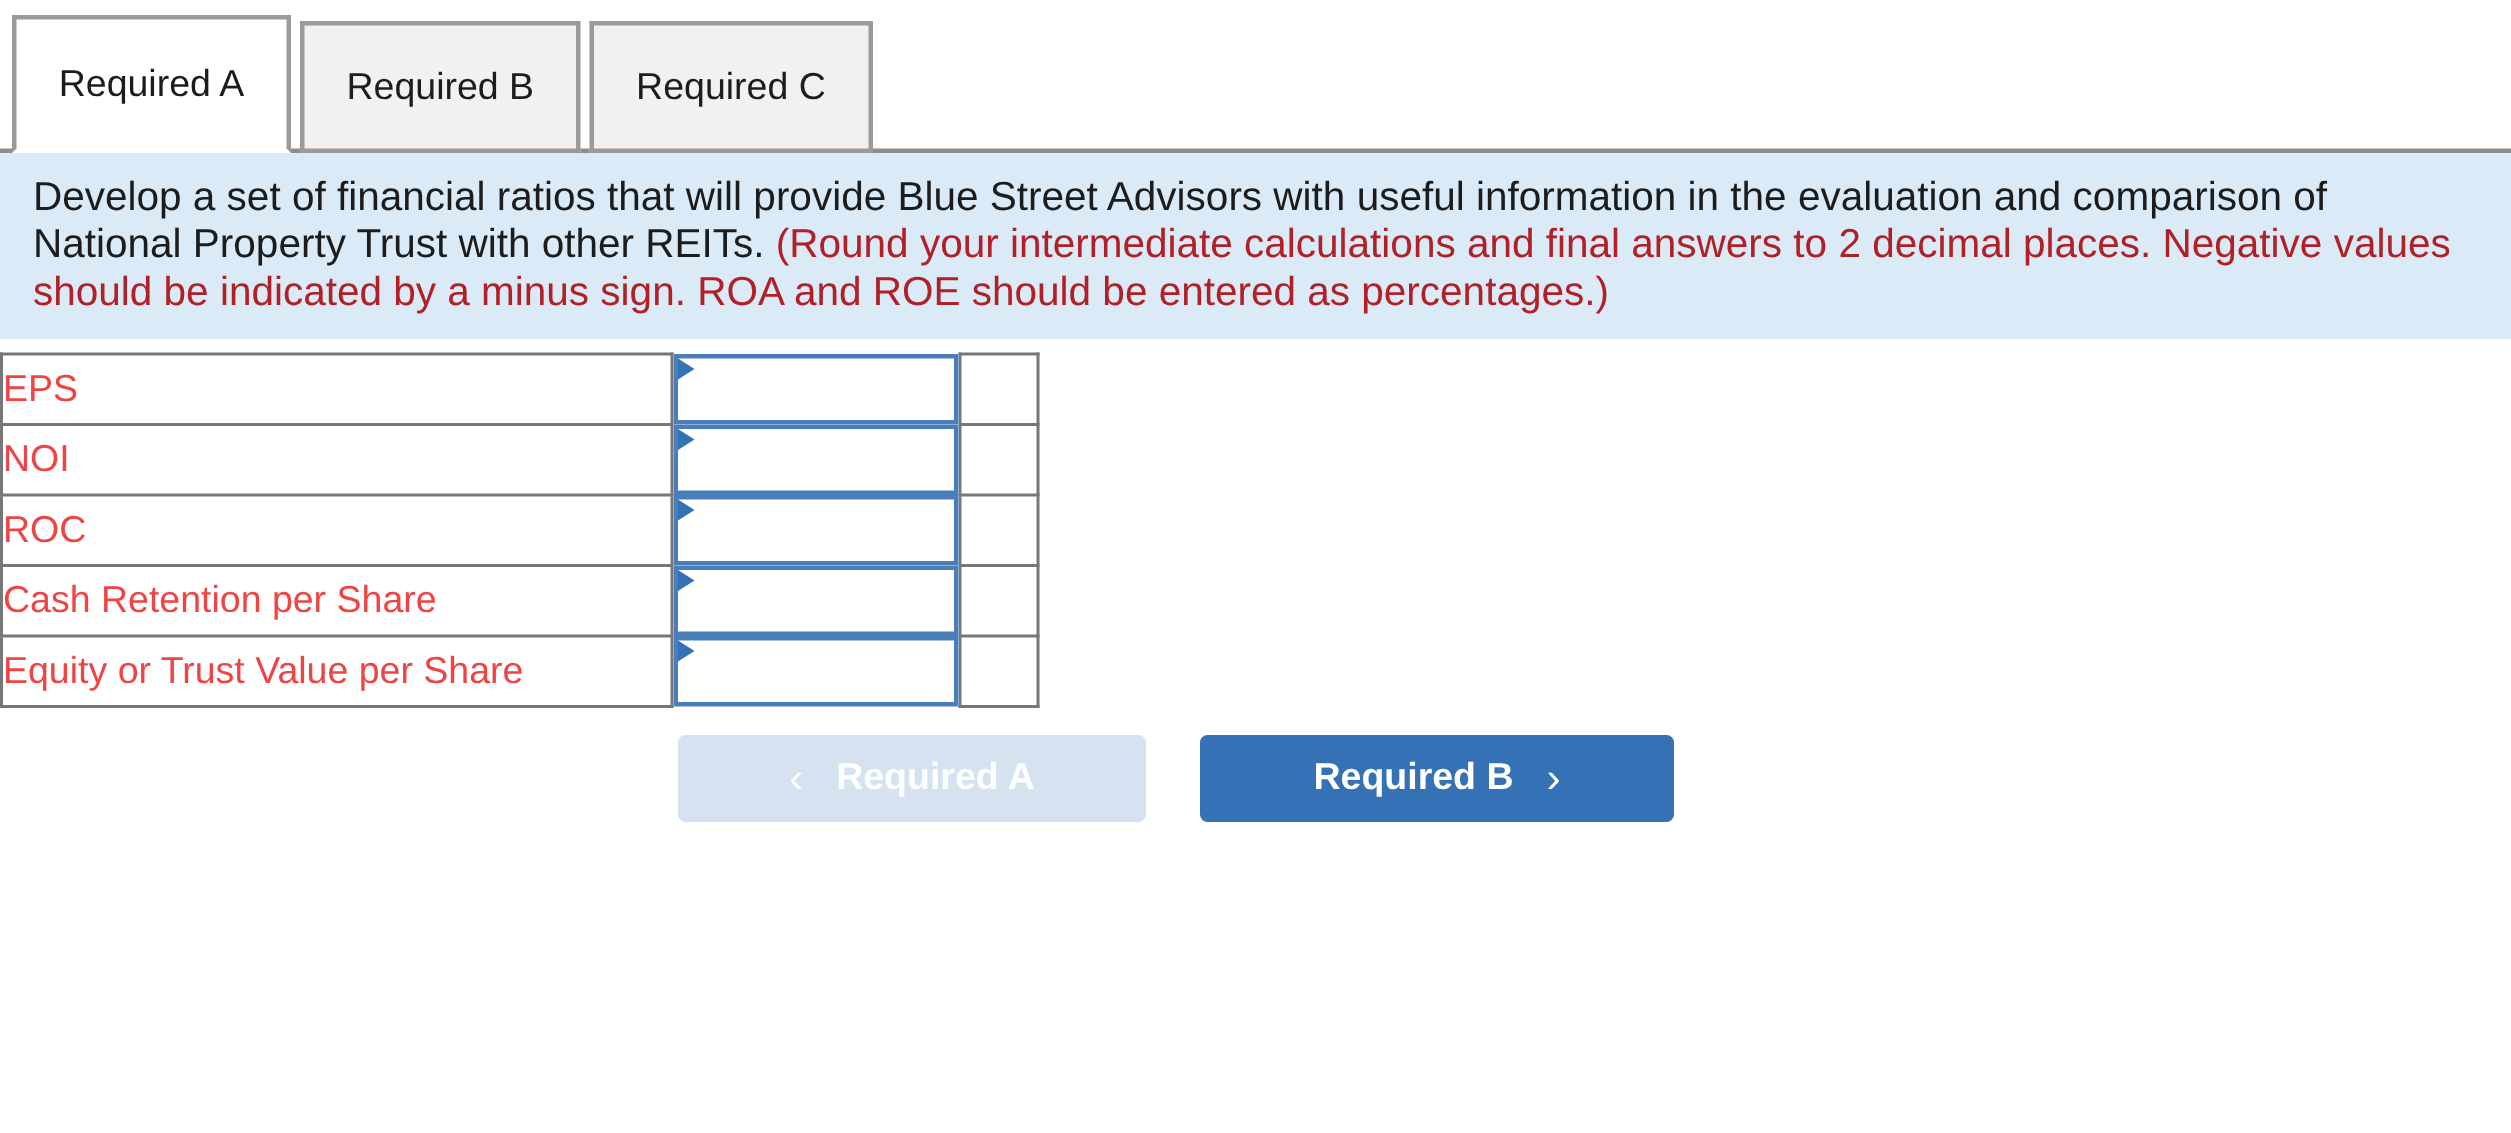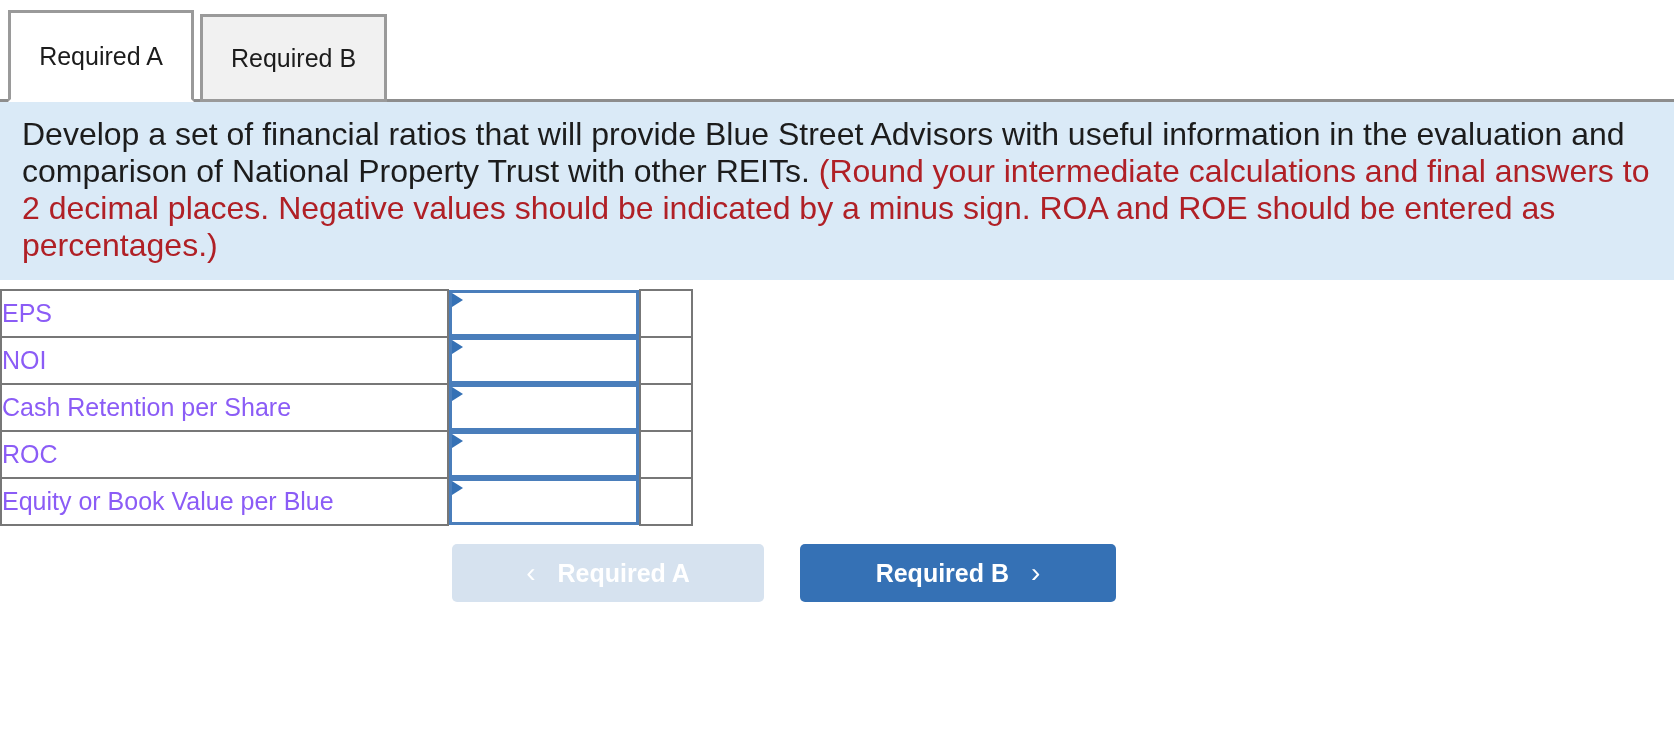--- a/index.html
+++ b/index.html
@@ -62,21 +62,21 @@
     position: relative;
     z-index: 4;
     min-width: 186px;
   }
 
   
   .instructions {
     box-sizing: border-box;
     background: #daeaf7;
     padding: 14px 22px 16px 22px;
-    font-size: 32px;
+    font-size: 27px;
     line-height: 1.16;
     color: #1c1c1c;
     min-height: 118px;
   }
   .instructions .note {
     color: #b02026;
   }
 
   
   .ratio-table {
@@ -92,21 +92,21 @@
     vertical-align: middle;
     background: #ffffff;
   }
   .col-label  { width: 447px; }
   .col-input  { width: 190px; }
   .col-unit   { width: 52px; }
 
   .cell-label {
     font-size: 25px;
     padding-left: 9px;
-    color: #8b5cf6;
+    color: #ef4444;
     white-space: nowrap;
   }
   .cell-unit {
     font-size: 25px;
     padding-left: 9px;
     color: #1c1c1c;
   }
   .cell-input {
     position: relative;
     padding: 0 !important;
@@ -182,20 +182,23 @@
 <body>
 
 <div class="tabstrip">
   <div class="tabs">
     <div class="tab active">
       <span>Required A</span>
     </div>
     <div class="tab">
       <span>Required B</span>
     </div>
+    <div class="tab">
+      <span>Required C</span>
+    </div>
   </div>
   <div class="tabstrip-rule"></div>
 </div>
 
 <div class="instructions">
   <span>Develop a set of financial ratios that will provide Blue Street Advisors with useful information in the evaluation and comparison of National Property Trust with other REITs.</span>
   <span class="note">(Round your intermediate calculations and final answers to 2 decimal places. Negative values should be indicated by a minus sign. ROA and ROE should be entered as percentages.)</span>
 </div>
 
 <table class="ratio-table">
@@ -215,37 +218,37 @@
     </tr>
     <tr>
       <td class="cell-label">NOI</td>
       <td class="cell-input">
         <span class="flag-tri"></span>
         <input class="answer-input" type="text" value="" style="">
       </td>
       <td class="cell-unit"></td>
     </tr>
     <tr>
+      <td class="cell-label">ROC</td>
+      <td class="cell-input">
+        <span class="flag-tri"></span>
+        <input class="answer-input" type="text" value="" style="">
+      </td>
+      <td class="cell-unit"></td>
+    </tr>
+    <tr>
       <td class="cell-label">Cash Retention per Share</td>
       <td class="cell-input">
         <span class="flag-tri"></span>
         <input class="answer-input" type="text" value="" style="">
       </td>
       <td class="cell-unit"></td>
     </tr>
     <tr>
-      <td class="cell-label">ROC</td>
-      <td class="cell-input">
-        <span class="flag-tri"></span>
-        <input class="answer-input" type="text" value="" style="">
-      </td>
-      <td class="cell-unit"></td>
-    </tr>
-    <tr>
-      <td class="cell-label">Equity or Book Value per Blue</td>
+      <td class="cell-label">Equity or Trust Value per Share</td>
       <td class="cell-input">
         <span class="flag-tri"></span>
         <input class="answer-input" type="text" value="" style="">
       </td>
       <td class="cell-unit"></td>
     </tr>
   </tbody>
 </table>
 
 <div class="nav-row">

